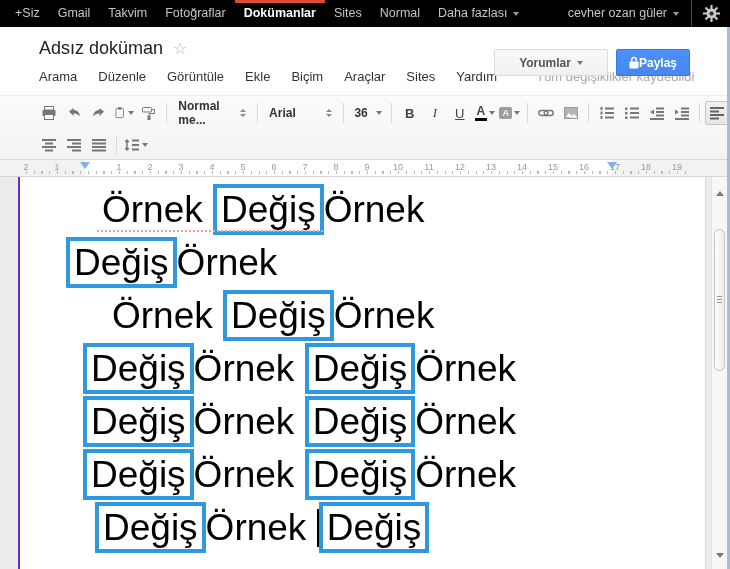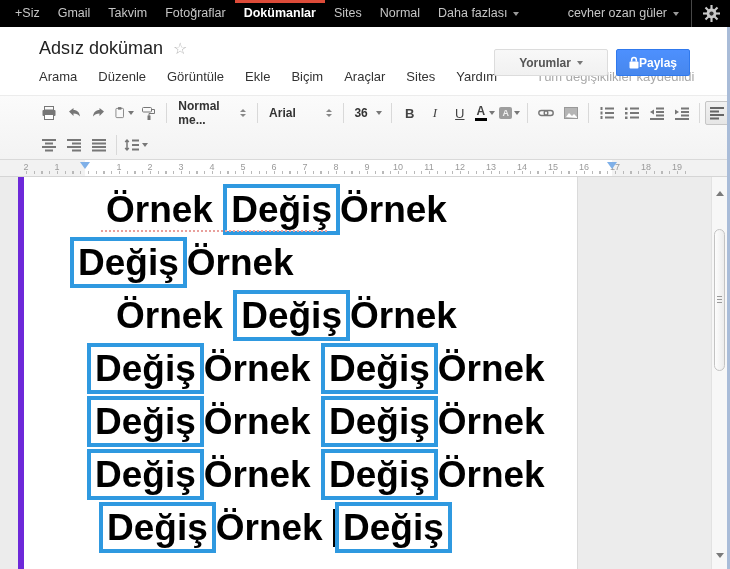--- a/index.html
+++ b/index.html
@@ -57,21 +57,21 @@
 
   
   .ruler { position:relative; height:17px; background:#f2f2f2; border-bottom:1px solid #d5d5d5; }
   .ruler-band { position:absolute; left:85px; width:527px; top:0; bottom:0; background:#fff; }
   .ruler-ticks { position:absolute; left:26px; width:660px; bottom:2px; height:3px; background:repeating-linear-gradient(90deg,#b9b9b9 0 1px,transparent 1px 7.75px); }
   .ruler-num { position:absolute; top:2px; width:20px; text-align:center; font-size:9px; color:#9a9a9a; }
   .ruler-marker { position:absolute; top:2px; width:0; height:0; border-left:5px solid transparent; border-right:5px solid transparent; border-top:7px solid #7fb0e8; }
 
   
   .doc-area { position:relative; height:392px; background:#ececec; overflow:hidden; }
-  .page { position:absolute; left:18px; top:0; width:560px; height:392px; background:#fff; border-left:6px solid #6d28d9; border-right:1px solid #dadada; padding-top:6px;font-weight:bold; }
+  .page { position:absolute; left:18px; top:0; width:688px; height:392px; background:#fff; border-left:2px solid #6d28d9; border-right:1px solid #dadada; padding-top:6px; }
   .doc-line { height:53px; line-height:53px; font-size:37px; color:#000; white-space:pre; }
   .boxed { border:4px solid #2f99e0; padding:1px 4px; }
   .cursor { display:inline-block; width:2px; height:38px; background:#000; vertical-align:-7px; }
   .squiggle { position:absolute; left:77px; top:53px; width:226px; height:0; border-top:2px dotted #e8a09c; }
 
   
   .scrollbar { position:absolute; right:3px; top:0; bottom:0; width:16px; background:#f7f7f7; border-left:1px solid #e2e2e2; }
   .sb-btn { position:absolute; left:0; right:0; height:16px; display:flex; align-items:center; justify-content:center; cursor:pointer; }
   .sb-up { top:8px; } .sb-down { bottom:6px; }
   .tri-up { width:0; height:0; border-left:4px solid transparent; border-right:4px solid transparent; border-bottom:5px solid #7a7a7a; }

